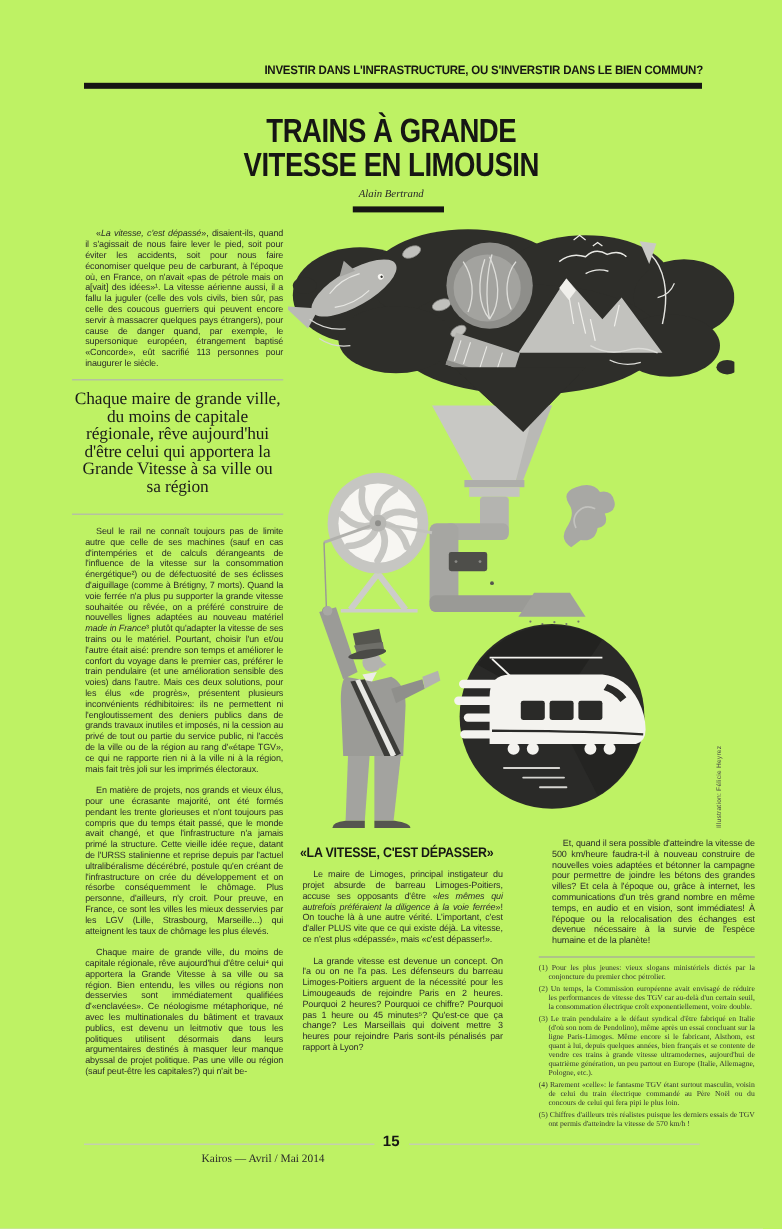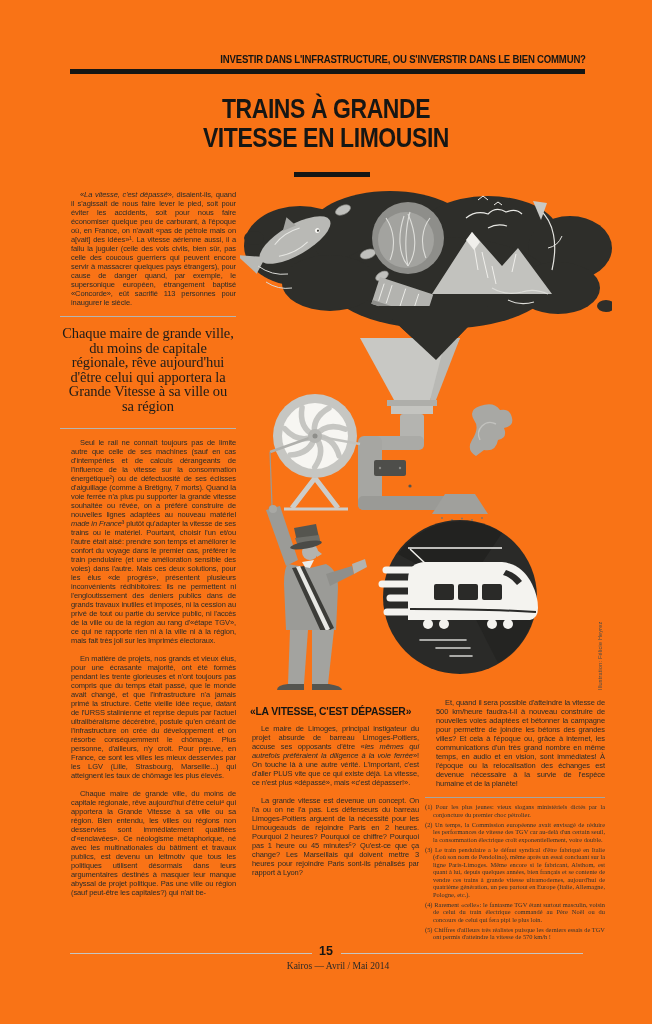--- a/index.html
+++ b/index.html
@@ -1,18 +1,18 @@
 <!DOCTYPE html>
 <html lang="fr"><head>
 <meta charset="utf-8">
 <style>
   html,body{margin:0;padding:0;background:#d8d8d4;}
   .page{
     position:relative;width:652px;height:1024px;margin:0 auto;
-    background:#f97316;overflow:hidden;
+    background:#bef264;overflow:hidden;
     font-family:"Liberation Sans",sans-serif;color:#1e1e1c;
   }
   
   .kicker{
     position:absolute;top:54px;right:66px;
     font-size:10.2px;font-weight:bold;letter-spacing:-0.2px;white-space:nowrap;
     transform:scaleX(0.94);transform-origin:100% 50%;color:#161614;
   }
   .kicker-bar{position:absolute;top:69px;left:70px;width:515px;height:5px;background:#161614;}
   
@@ -27,21 +27,21 @@
     font-family:"Liberation Serif",serif;font-style:italic;font-size:9px;color:#2a2a28;
   }
   .title-bar{position:absolute;top:172px;left:294px;width:76px;height:4.5px;background:#161614;}
   
   .col{position:absolute;text-align:justify;font-size:7.5px;line-height:9px;
        letter-spacing:-0.1px;color:#2c2c2a;hyphens:auto;}
   .col p{margin:0 0 9px 11px;text-indent:9px;}
   .col p.no-indent{text-indent:0;}
   .col-left{left:60px;top:190px;width:176px;}
   .col-mid{left:241px;top:698px;width:178px;}
-  .col-right{left:425px;top:698px;width:180px;}
+  .col-right{left:449px;top:698px;width:180px;}
   .thin-rule{border:0;border-top:1px solid #b5b5b1;margin:4px 0 0 0;}
   .pull-quote{
     font-family:"Liberation Serif",serif;font-size:14.5px;line-height:14.5px;
     text-align:center;text-indent:0 !important;color:#1c1c1a;
     padding:9px 2px 11px 2px;margin:0 !important;
   }
   .subhead{
     margin:7px 0 6px 0;text-align:center;font-size:11.5px;line-height:13px;
     font-weight:bold;letter-spacing:-0.2px;color:#161614;white-space:nowrap;
     transform:scaleX(0.9);transform-origin:50% 50%;
@@ -56,32 +56,33 @@
     position:absolute;left:597px;top:690px;width:120px;
     font-size:5.5px;color:#4a4a46;letter-spacing:0.2px;
     transform:rotate(-90deg);transform-origin:0 0;white-space:nowrap;
   }
   
   .footer-line{position:absolute;top:953px;height:1px;background:#c6c6c2;}
   .fl-left{left:70px;width:242px;}
   .fl-right{left:341px;width:242px;}
   .page-num{position:absolute;top:944px;left:276px;width:100px;text-align:center;
             font-size:12.5px;font-weight:bold;color:#161614;}
-  .journal{position:absolute;top:961px;left:188px;width:300px;text-align:center;
+  .journal{position:absolute;top:961px;left:168px;width:300px;
            font-family:"Liberation Serif",serif;font-size:9.5px;color:#2a2a28;}
 </style>
 </head>
 <body>
 
 <div class="page">
 
   <div class="kicker">INVESTIR DANS L'INFRASTRUCTURE, OU S'INVERSTIR DANS LE BIEN COMMUN?</div>
   <div class="kicker-bar"></div>
 
   <h1 class="title"><span>TRAINS À GRANDE</span><br><span>VITESSE EN LIMOUSIN</span></h1>
+  <div class="author">Alain Bertrand</div>
   <div class="title-bar"></div>
 
   <div class="col col-left">
     <p>«<i>La vitesse, c'est dépassé</i>», disaient-ils, quand il s'agissait de nous faire lever le pied, soit pour éviter les accidents, soit pour nous faire économiser quelque peu de carburant, à l'époque où, en France, on n'avait «pas de pétrole mais on a[vait] des idées»¹. La vitesse aérienne aussi, il a fallu la juguler (celle des vols civils, bien sûr, pas celle des coucous guerriers qui peuvent encore servir à massacrer quelques pays étrangers), pour cause de danger quand, par exemple, le supersonique européen, étrangement baptisé «Concorde», eût sacrifié 113 personnes pour inaugurer le siècle.</p>
     <hr class="thin-rule">
     <p class="pull-quote">Chaque maire de grande ville, du moins de capitale régionale, rêve aujourd'hui d'être celui qui apportera la Grande Vitesse à sa ville ou sa région</p>
     <hr class="thin-rule" style="margin-bottom:9px;">
     <p>Seul le rail ne connaît toujours pas de limite autre que celle de ses machines (sauf en cas d'intempéries et de calculs dérangeants de l'influence de la vitesse sur la consommation énergétique²) ou de défectuosité de ses éclisses d'aiguillage (comme à Brétigny, 7 morts). Quand la voie ferrée n'a plus pu supporter la grande vitesse souhaitée ou rêvée, on a préféré construire de nouvelles lignes adaptées au nouveau matériel <i>made in France</i>³ plutôt qu'adapter la vitesse de ses trains ou le matériel. Pourtant, choisir l'un et/ou l'autre était aisé: prendre son temps et améliorer le confort du voyage dans le premier cas, préférer le train pendulaire (et une amélioration sensible des voies) dans l'autre. Mais ces deux solutions, pour les élus «de progrès», présentent plusieurs inconvénients rédhibitoires: ils ne permettent ni l'engloutissement des deniers publics dans de grands travaux inutiles et imposés, ni la cession au privé de tout ou partie du service public, ni l'accès de la ville ou de la région au rang d'«étape TGV», ce qui ne rapporte rien ni à la ville ni à la région, mais fait très joli sur les imprimés électoraux.</p>
     <p>En matière de projets, nos grands et vieux élus, pour une écrasante majorité, ont été formés pendant les trente glorieuses et n'ont toujours pas compris que du temps était passé, que le monde avait changé, et que l'infrastructure n'a jamais primé la structure. Cette vieille idée reçue, datant de l'URSS stalinienne et reprise depuis par l'actuel ultralibéralisme décérébré, postule qu'en créant de l'infrastructure on crée du développement et on résorbe conséquemment le chômage. Plus personne, d'ailleurs, n'y croit. Pour preuve, en France, ce sont les villes les mieux desservies par les LGV (Lille, Strasbourg, Marseille...) qui atteignent les taux de chômage les plus élevés.</p>
     <p>Chaque maire de grande ville, du moins de capitale régionale, rêve aujourd'hui d'être celui⁴ qui apportera la Grande Vitesse à sa ville ou sa région. Bien entendu, les villes ou régions non desservies sont immédiatement qualifiées d'«enclavées». Ce néologisme métaphorique, né avec les multinationales du bâtiment et travaux publics, est devenu un leitmotiv que tous les politiques utilisent désormais dans leurs argumentaires destinés à masquer leur manque abyssal de projet politique. Pas une ville ou région (sauf peut-être les capitales?) qui n'ait be-</p>

